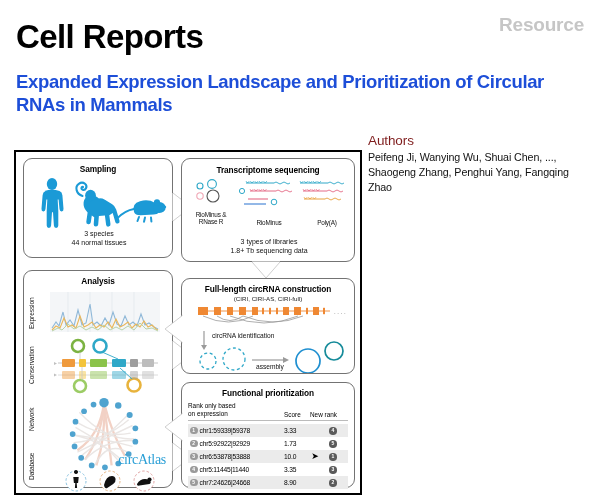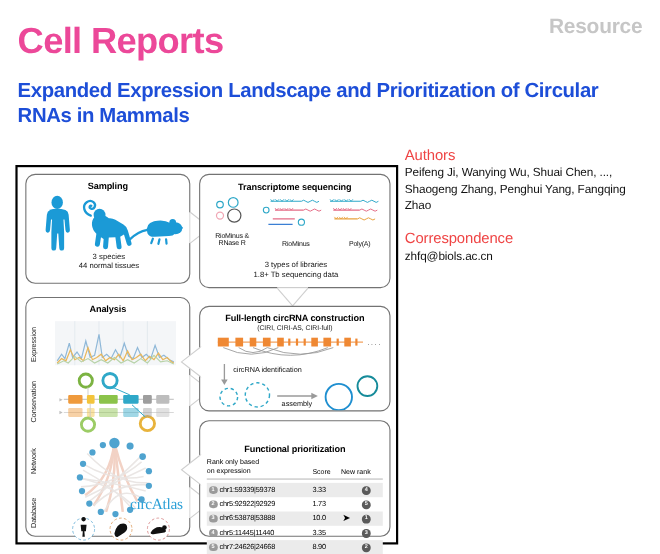--- a/index.html
+++ b/index.html
@@ -8,21 +8,21 @@
     width:600px;height:504px;
     background:#ffffff;
     font-family:"Liberation Sans", sans-serif;
     color:#000;
     overflow:hidden;
     position:relative;
   }
   
   #masthead{position:absolute;left:16px;top:20px;}
   #journal-title{
-    font-size:33px;font-weight:bold;color:#ec4899;
+    font-size:33px;font-weight:bold;color:#000000;
     letter-spacing:-0.6px;line-height:1;
   }
   #article-type{
     position:absolute;right:16px;top:14px;
     font-size:19px;font-weight:bold;color:#c6c6c6;
     letter-spacing:-0.2px;
   }
   #paper-title{
     position:absolute;left:16px;top:70px;width:570px;
     font-size:18.5px;font-weight:bold;line-height:1.27;
@@ -33,21 +33,21 @@
     color:#0c4a6e;font-size:13.5px;font-weight:normal;
     letter-spacing:-0.1px;
     margin-top:48px;
   }
   #ga-head{position:absolute;left:16px;top:131px;}
 
   
   #right-col{position:absolute;left:368px;top:133px;width:225px;}
   #right-col .blk{margin-bottom:13px;}
   #right-col .blk h3{
-    margin:0 0 2px 0;font-weight:normal;font-size:13.5px;color:#ef4444;
+    margin:0 0 2px 0;font-weight:normal;font-size:13.5px;color:#7f1d1d;
     letter-spacing:-0.1px;
   }
   #right-col .body{
     font-size:10.7px;line-height:1.42;color:#111;letter-spacing:-0.1px;
   }
 
   
   #ga-frame{
     position:absolute;left:14px;top:150px;
     width:348px;height:345px;
@@ -118,24 +118,20 @@
 </div>
 <div id="article-type">Resource</div>
 <div id="paper-title">Expanded Expression Landscape and Prioritization of Circular RNAs in Mammals</div>
 
 <div id="ga-head" class="sec-head">Graphical Abstract</div>
 
 <div id="right-col">
   <div class="blk">
     <h3>Authors</h3>
     <div class="body">Peifeng Ji, Wanying Wu, Shuai Chen, ..., Shaogeng Zhang, Penghui Yang, Fangqing Zhao</div>
-  </div>
-  <div class="blk">
-    <h3>Correspondence</h3>
-    <div class="body">zhfq@biols.ac.cn</div>
   </div>
 </div>
 
 <div id="ga-frame">
 
   <div class="panel" id="p-sampling">
     <div class="ptitle" style="margin-top:5px">Sampling</div>
     <svg viewBox="0 0 150 52" style="position:absolute;left:0;top:17px;width:150px;height:52px">
 
       <g fill="#1b9ad6">
@@ -402,21 +398,21 @@
       <circle cx="152" cy="22" r="9" fill="none" stroke="#168b9a" stroke-width="1.7"></circle>
     </svg>
 
     <svg style="position:absolute;left:-19px;top:34px;width:22px;height:34px;overflow:visible">
       <path d="M20 2 L2 16 L20 30" fill="#fff" stroke="#cfcfcf" stroke-width="1"></path>
       <line x1="21" y1="2" x2="21" y2="30" stroke="#fff" stroke-width="3"></line>
     </svg>
   </div>
 
   <div class="panel" id="p-rank">
-    <div class="ptitle" style="margin-top:20px;margin-bottom:4px">Functional prioritization</div>
+    <div class="ptitle" style="margin-top:5px;margin-bottom:4px">Functional prioritization</div>
 
     <div class="rank-head">
       <div class="rh-left">
         <div>Rank only based</div>
         <div>on expression</div>
       </div>
       <div class="rh-score">Score</div>
       <div class="rh-new">New rank</div>
     </div>
 

